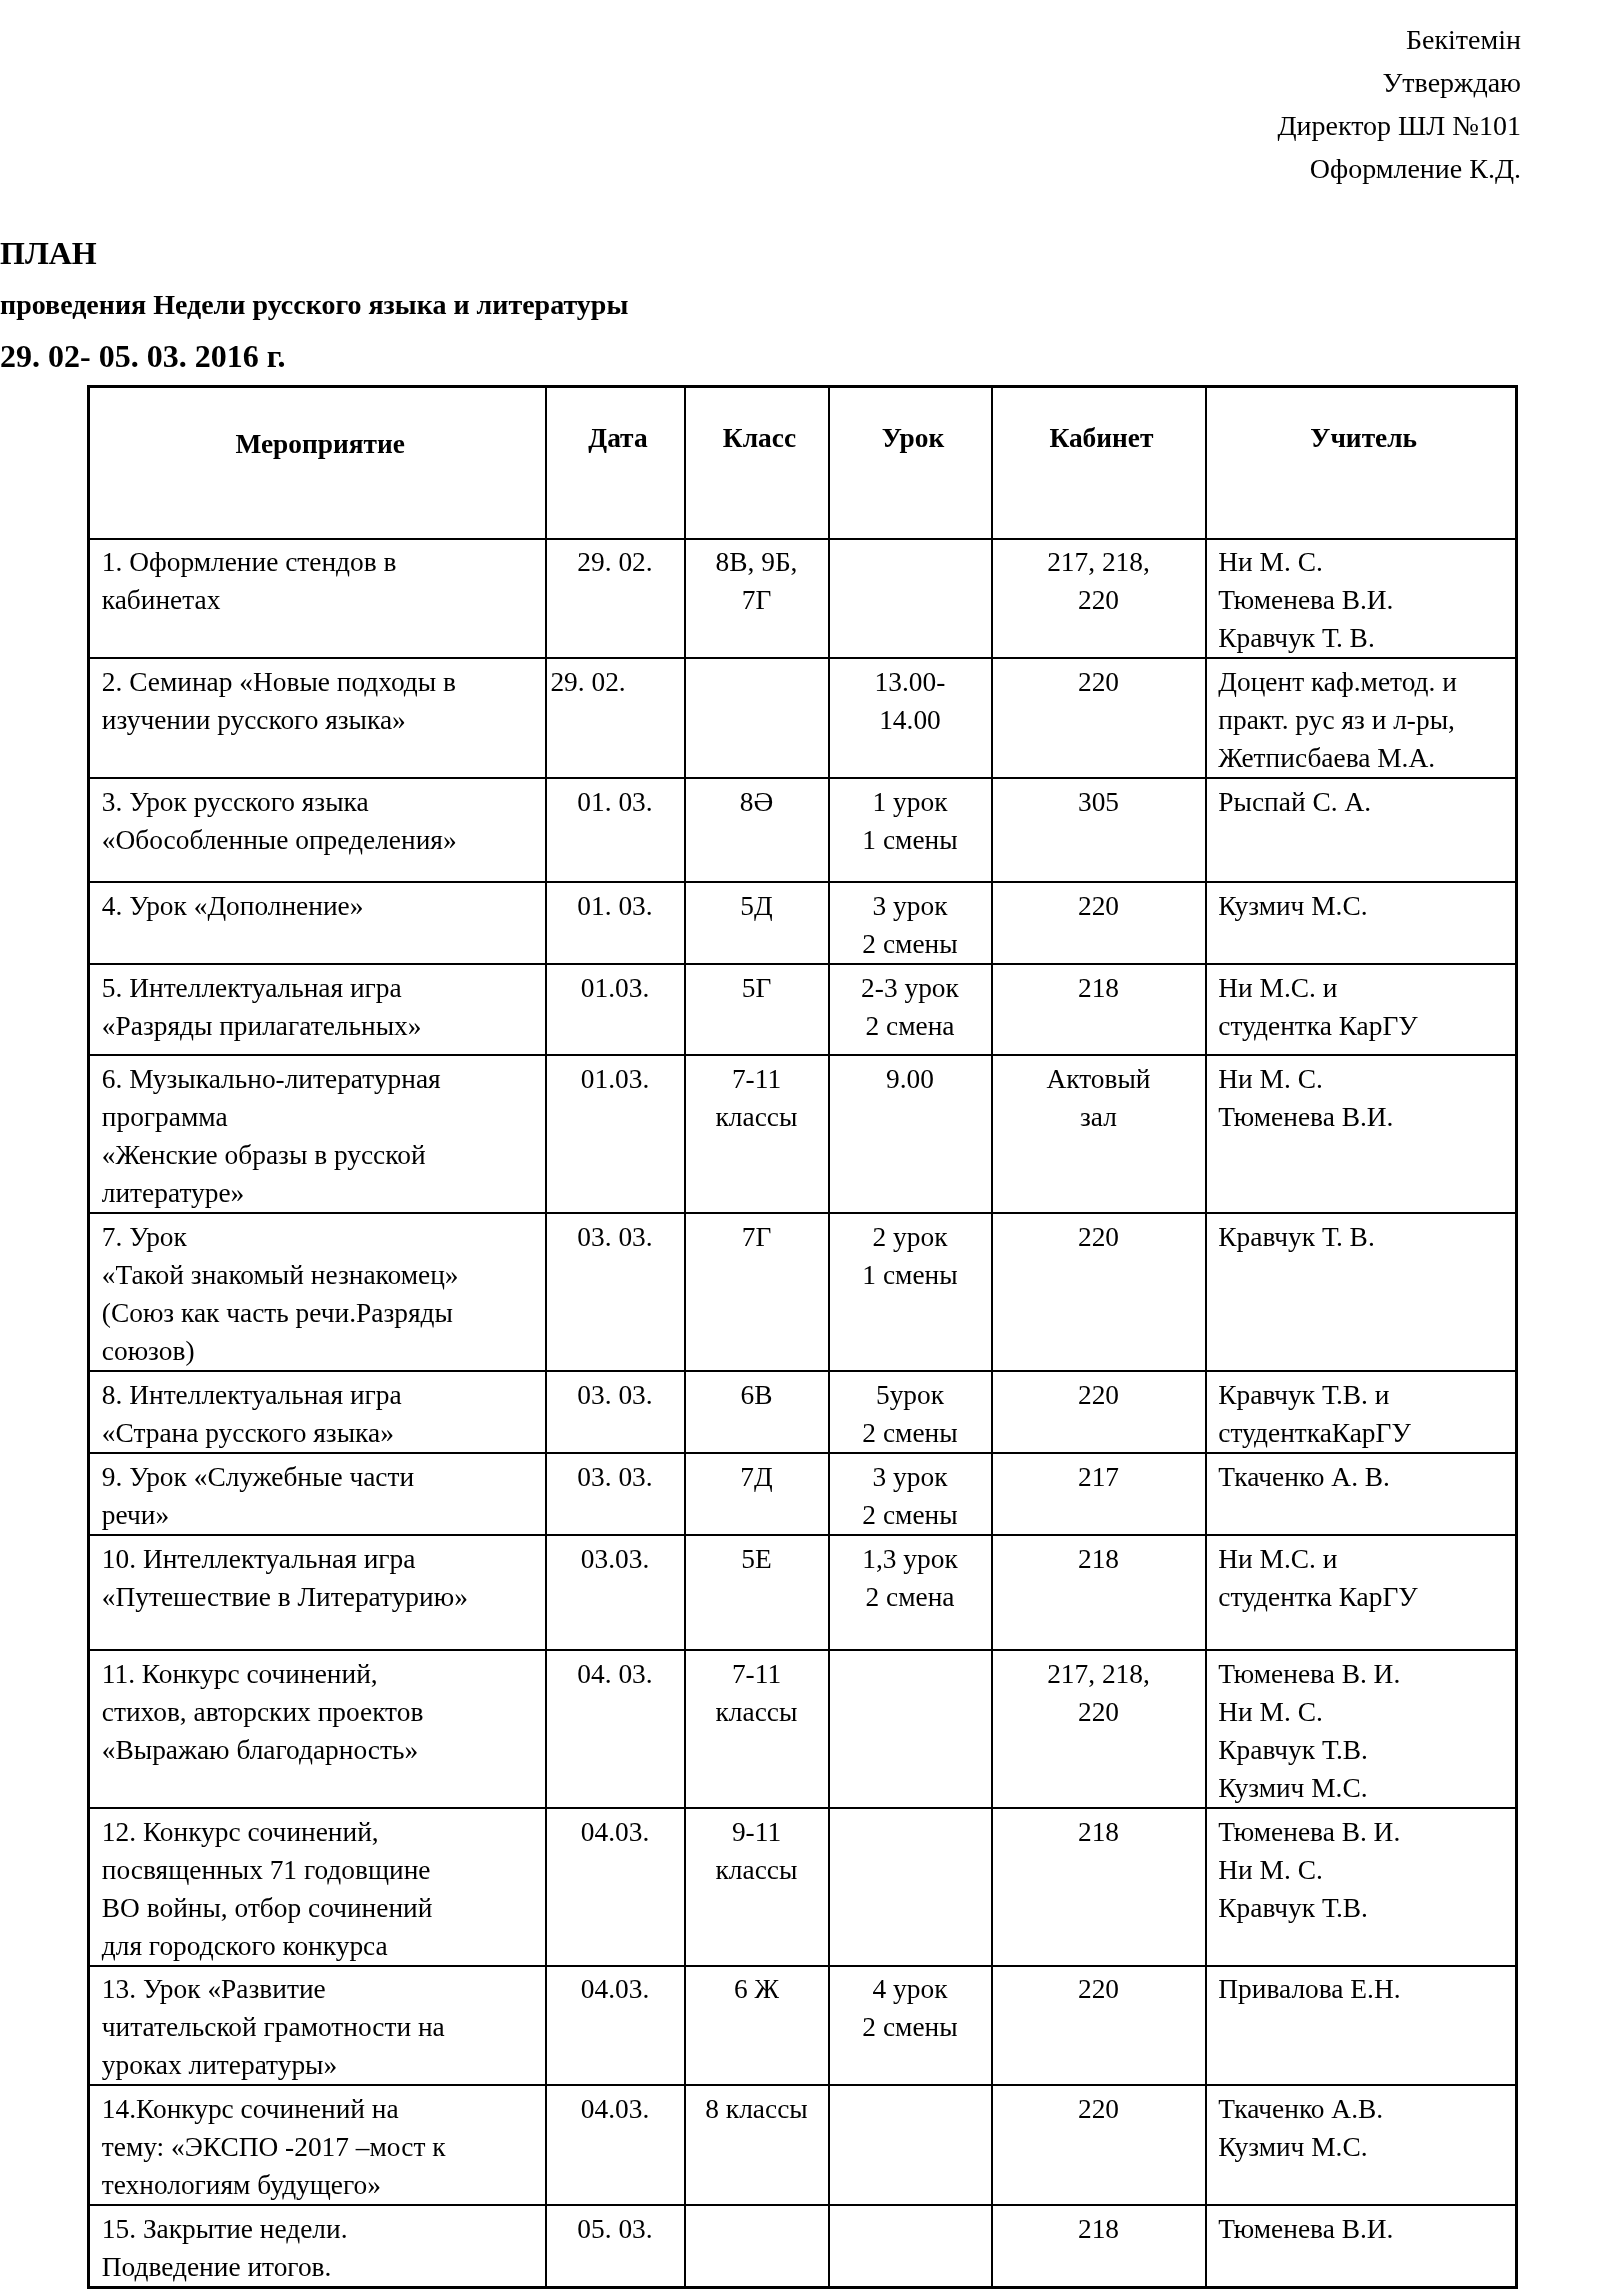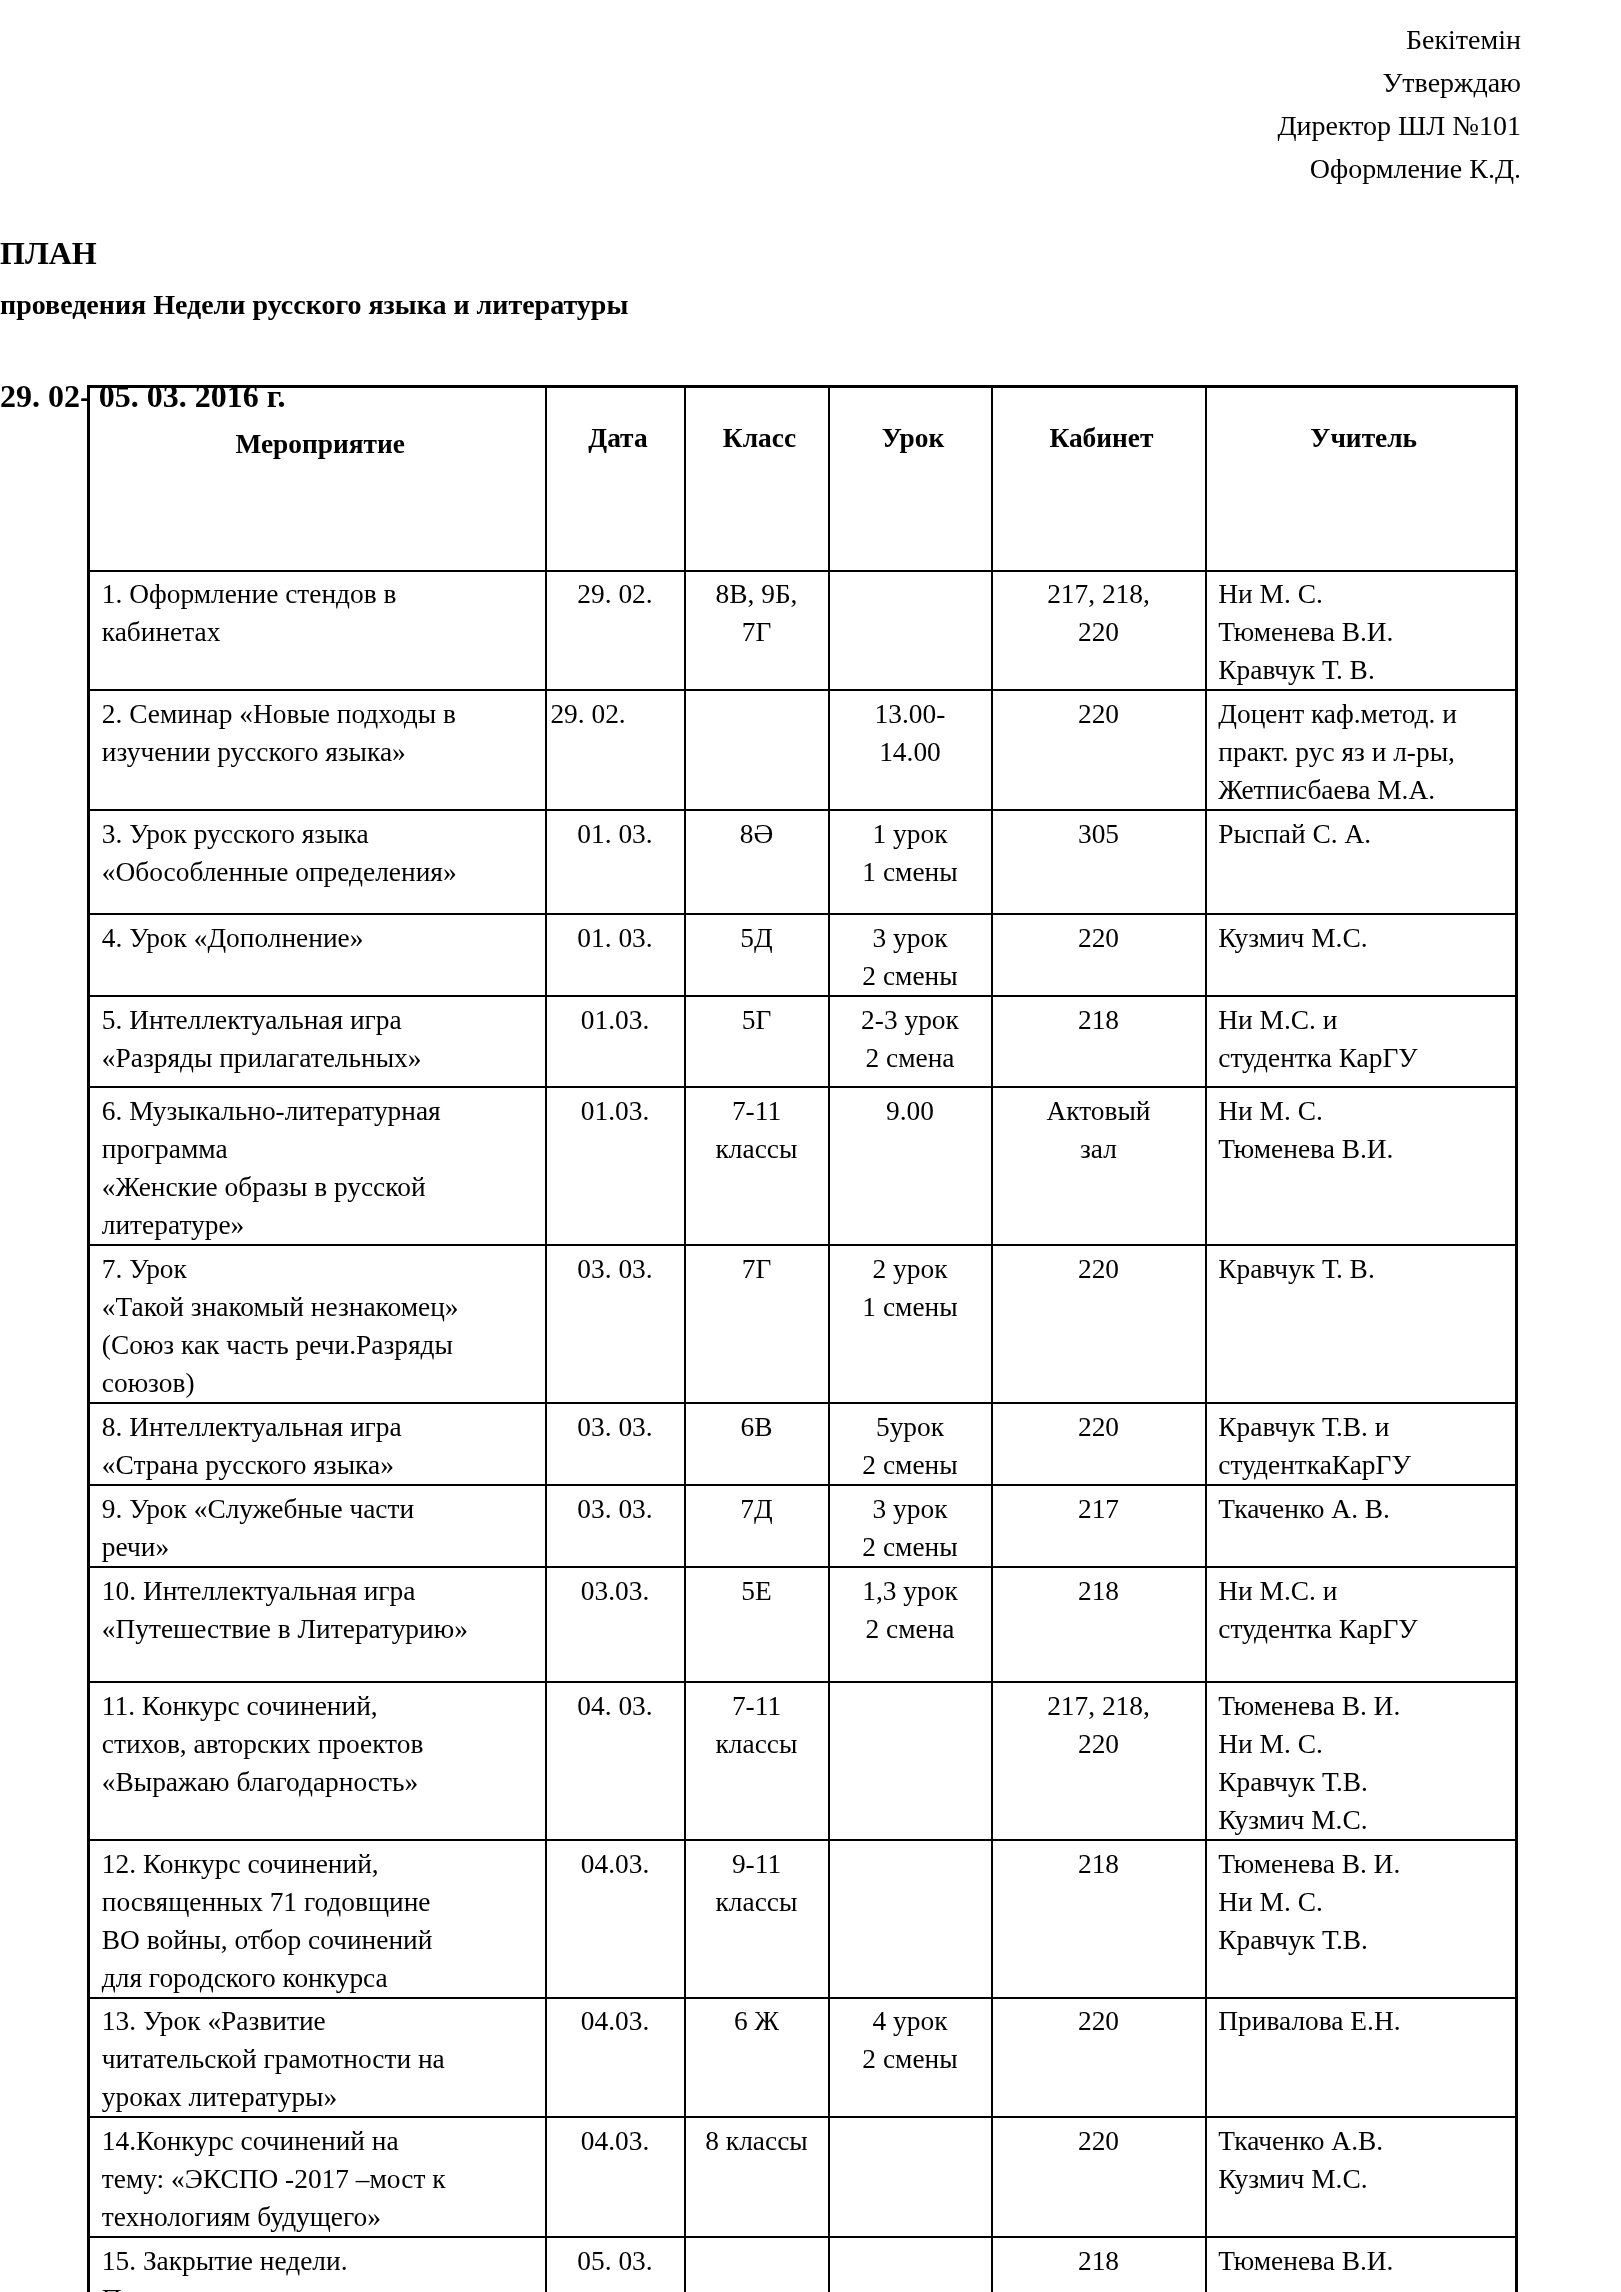--- a/index.html
+++ b/index.html
@@ -8,21 +8,21 @@
     font-family: "Liberation Serif", "DejaVu Serif", serif; color: #000;
   }
   .approval {
     position: absolute; right: 100px; top: 17.6px; text-align: right;
     font-size: 28px; line-height: 43px;
   }
   .approval div { white-space: nowrap; }
   .title-block { position: absolute; left: 0; width: 1621px; font-weight: bold; }
   .t1 { top: 235px; font-size: 32px; }
   .t2 { top: 289px; font-size: 28px; }
-  .t3 { top: 338px; font-size: 32px; margin-top: 40px; }
+  .t3 { top: 338px; font-size: 32px; }
 
   table.plan {
     position: absolute; left: 87px; top: 385px;
     border-collapse: collapse; table-layout: fixed;
     font-size: 27.4px; line-height: 38px;
   }
   table.plan td, table.plan th {
     border: 2px solid #000; vertical-align: top;
     padding: 3.9px 5.9px 0 11.8px; overflow: hidden;
   }
@@ -49,21 +49,21 @@
 <table class="plan">
   <colgroup>
     <col style="width:457px">
     <col style="width:139px">
     <col style="width:144px">
     <col style="width:163px">
     <col style="width:214px">
     <col style="width:311px">
   </colgroup>
   <thead>
-    <tr style="height:184px">
+    <tr style="height:152px">
       <th style="padding-top:37px">Мероприятие</th>
       <th>Дата</th>
       <th>Класс</th>
       <th>Урок</th>
       <th>Кабинет</th>
       <th>Учитель</th>
     </tr>
   </thead>
   <tbody id="plan-body">
       <tr style="height: 115px;">

